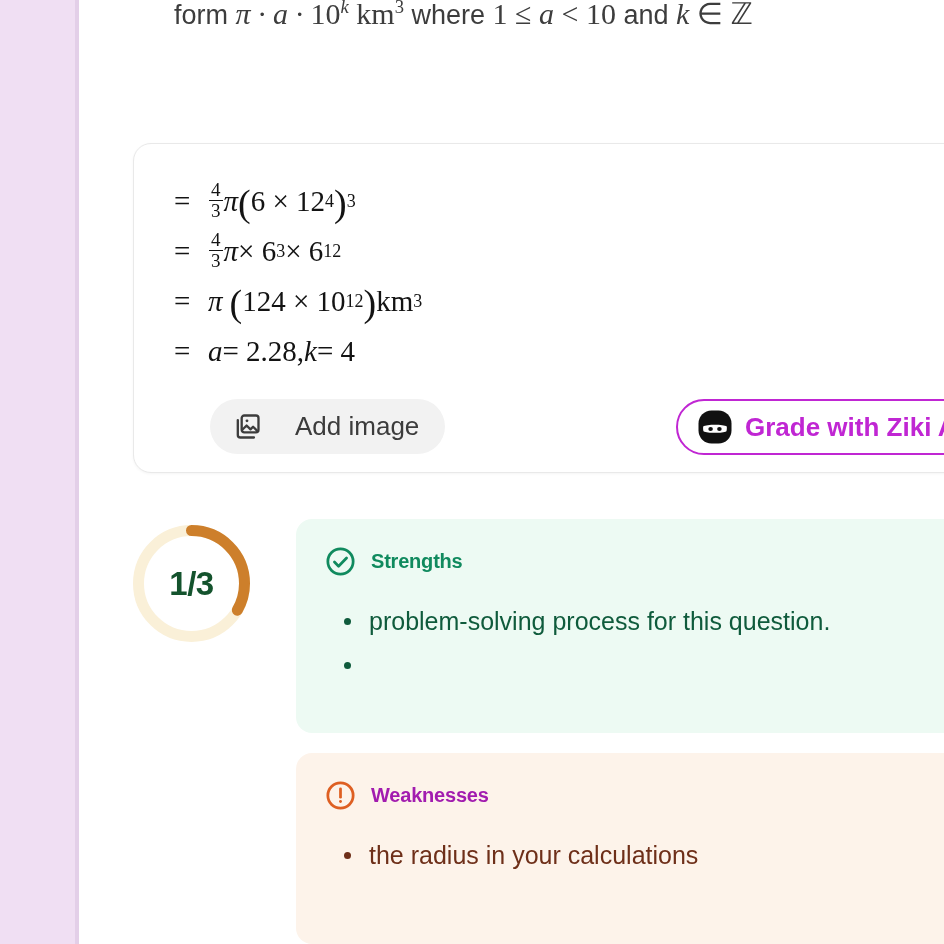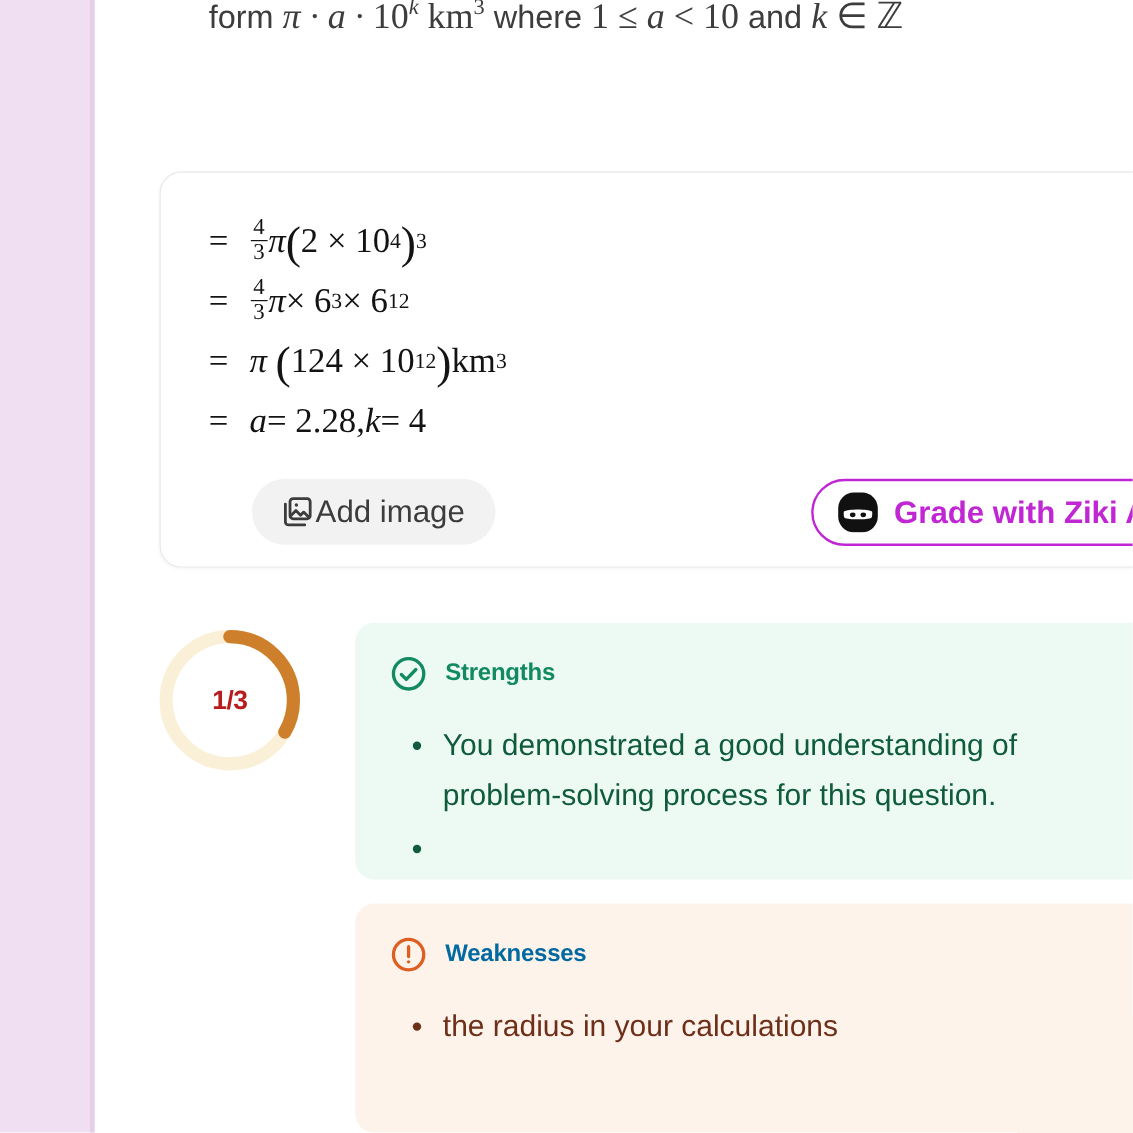--- a/index.html
+++ b/index.html
@@ -108,21 +108,21 @@
 
   
   .add-image-btn {
     position: absolute;
     left: 76px;
     top: 255px;
     height: 55px;
     padding: 0 26px 0 22px;
     display: flex;
     align-items: center;
-    gap: 0;
+    gap: 32px;
     background: #f2f2f2;
     border: none;
     border-radius: 28px;
     cursor: pointer;
   }
   .add-image-label {
     font-size: 26px;
     color: #3c3c3c;
     font-family: "Liberation Sans", sans-serif;
   }
@@ -161,23 +161,23 @@
     height: 129px;
   }
   .score-ring svg { width: 129px; height: 129px; display: block; }
   .score-text {
     position: absolute;
     left: 0; top: 0;
     width: 129px; height: 129px;
     display: flex;
     align-items: center;
     justify-content: center;
-    font-size: 22px;
+    font-size: 33px;
     font-weight: bold;
-    color: #b91c1c;
+    color: #14532d;
     letter-spacing: -0.5px;
   }
 
   
   .fb-card {
     position: absolute;
     left: 217px;
     width: 727px;
     border-radius: 16px;
     padding: 26px 30px 24px 28px;
@@ -198,21 +198,21 @@
     align-items: center;
     gap: 14px;
     margin-bottom: 22px;
   }
   .fb-head-label {
     font-size: 20px;
     font-weight: bold;
     letter-spacing: -0.2px;
   }
   .strengths-color   { color: #108a5e; }
-  .weaknesses-color  { color: #0369a1; text-align: right; }
+  .weaknesses-color  { color: #a21caf; text-align: right; }
   .fb-icon { width: 33px; height: 33px; flex: 0 0 33px; }
 
   .fb-list { list-style: none; }
   .fb-item {
     position: relative;
     padding-left: 45px;
     font-size: 25px;
     line-height: 42px;
     white-space: nowrap;
   }
@@ -252,21 +252,21 @@
       <div class="math-block">
 
         <div class="math-row">
           <span class="eq">=</span>
           <span class="frac">
             <span class="num">4</span>
             <span class="den">3</span>
           </span>
           <span class="pi">π</span>
           <span class="big-paren">(</span>
-          <span>2 × 10</span>
+          <span>6 × 12</span>
           <span class="sup">4</span>
           <span class="big-paren">)</span>
           <span class="sup">3</span>
         </div>
 
         <div class="math-row">
           <span class="eq">=</span>
           <span class="frac">
             <span class="num">4</span>
             <span class="den">3</span>
@@ -340,21 +340,20 @@
           <svg viewBox="0 0 24 24" width="33" height="33" fill="none" stroke="#108a5e" stroke-width="2" stroke-linecap="round" stroke-linejoin="round">
             <circle cx="12" cy="12" r="9.2"></circle>
             <path d="M7.6 12.4l3.0 3.0 5.8-6.0"></path>
           </svg>
         </span>
         <span class="fb-head-label strengths-color">Strengths</span>
       </div>
       <ul class="fb-list">
         <li class="fb-item strengths-text">
           <span class="dot"></span>
-          <span>You demonstrated a good understanding of</span>
           <span class="l2">problem-solving process for this question.</span>
         </li>
         <li class="fb-item strengths-text">
           <span class="dot"></span>
         </li>
       </ul>
     </div>
 
     <div class="fb-card fb-weaknesses">
       <div class="fb-head">

